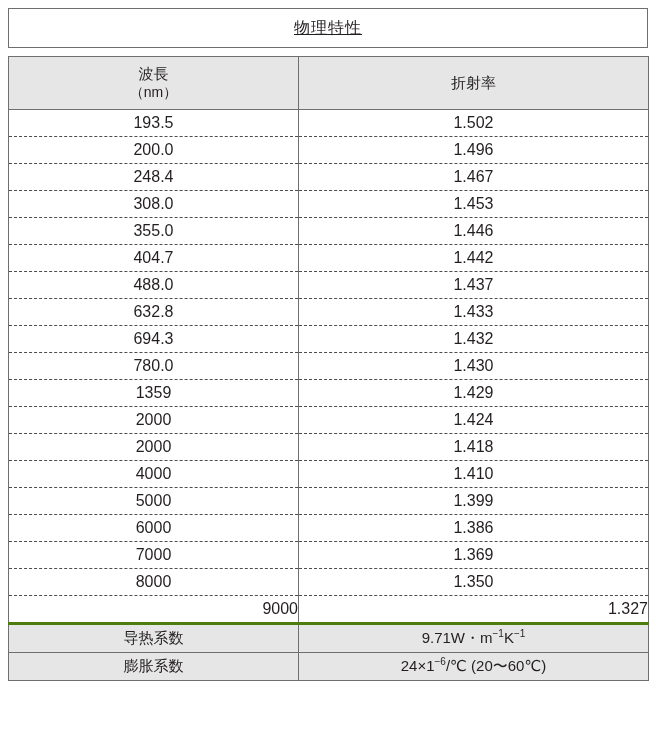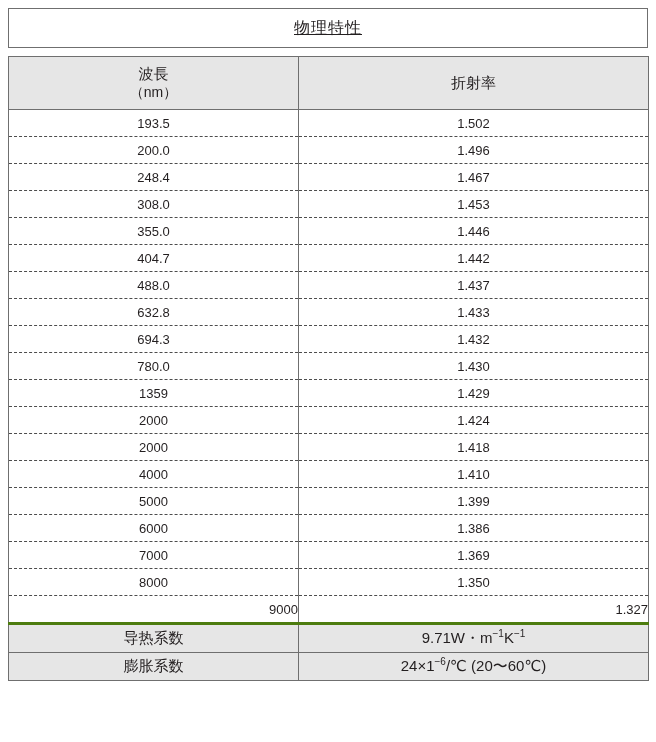--- a/index.html
+++ b/index.html
@@ -65,21 +65,21 @@
   tr.head th.col-left {
     border-right: 1px solid #6f6f6f;
   }
   .hdr-line2 { display: block; font-size: 14px; }
 
   
   tr.data td {
     height: 26px;
     border-bottom: 1px dashed #4d4d4d;
     background: #ffffff;
-    font-size: 13px;
+    font-size: 16px;
   }
   tr.data td.col-left {
     border-right: 1px solid #6f6f6f;
   }
   tr.data.last-dashed td {
     border-bottom: 3px solid #4d7c0f;
     text-align: right;
   }
 
   

